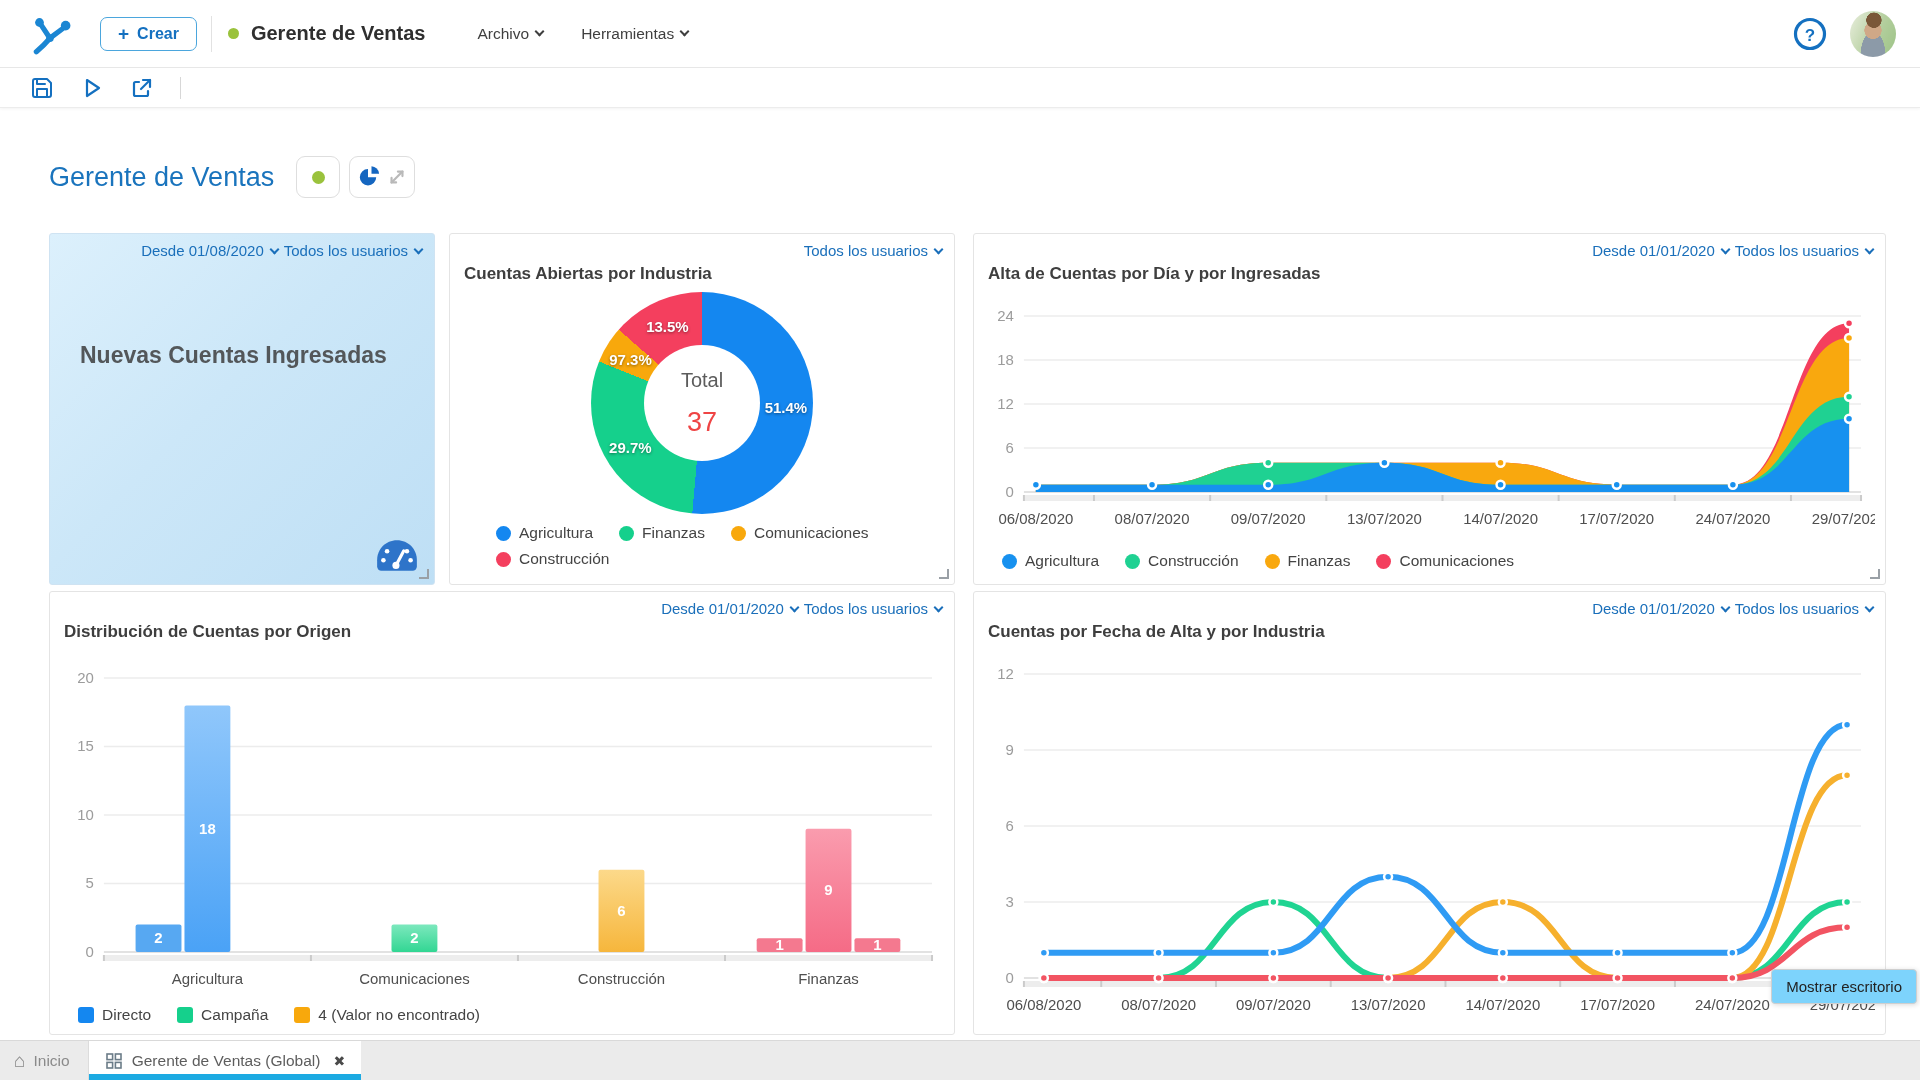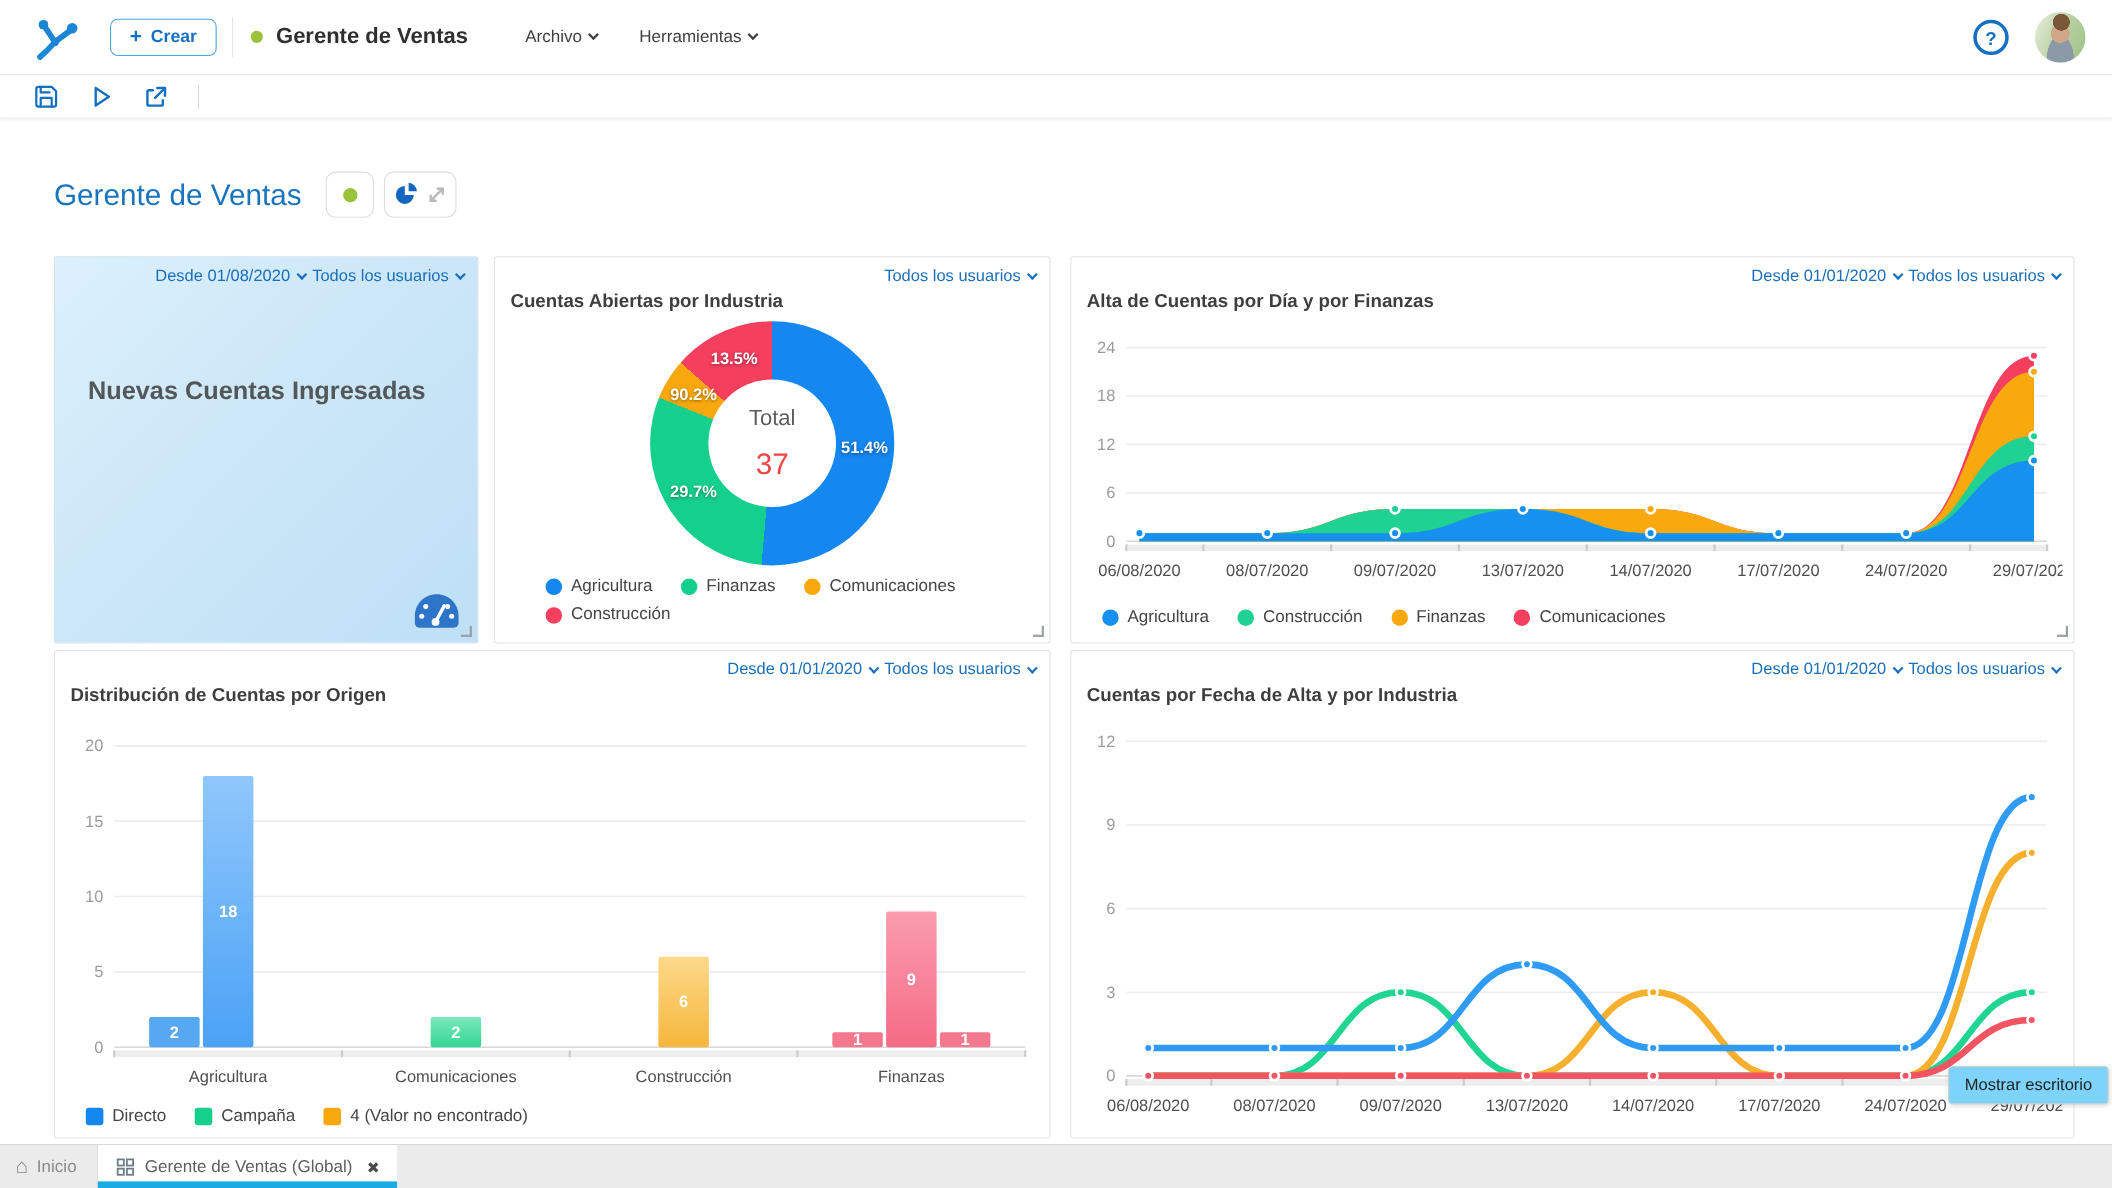--- a/index.html
+++ b/index.html
@@ -207,21 +207,21 @@
   </div>
   <h3 class="w-title">Cuentas Abiertas por Industria</h3>
   <div class="donut-wrap">
     <div class="donut-ring" style="background: conic-gradient(rgb(20, 135, 240) 0%, rgb(20, 135, 240) 51.4%, rgb(21, 208, 140) 51.4%, rgb(21, 208, 140) 81.1%, rgb(248, 168, 12) 81.1%, rgb(248, 168, 12) 86.5%, rgb(244, 63, 94) 86.5%, rgb(244, 63, 94) 100%);">
       <div class="donut-hole">
         <div class="lab">Total</div>
         <div class="val">37</div>
       </div>
     <span class="slice-label" style="left: 194.919px; top: 114.693px;">51.4%</span>
         <span class="slice-label" style="left: 39.3782px; top: 154.89px;">29.7%</span>
-        <span class="slice-label" style="left: 39.5165px; top: 66.8853px;">90.2%</span>
+        <span class="slice-label" style="left: 39.5165px; top: 66.8853px;">97.3%</span>
         <span class="slice-label" style="left: 76.4328px; top: 34.4421px;">13.5%</span>
       </div>
   </div>
   <div class="w-legend" style="left:46px; top:290px; width:430px;">
       <span class="lg">
         <span class="sw" style="background: rgb(20, 135, 240);"></span>
         <span>Agricultura</span>
       </span>
       <span class="lg">
         <span class="sw" style="background: rgb(21, 208, 140);"></span>
@@ -243,21 +243,21 @@
   <div class="w-filters">
     <span class="flink">
       <span>Desde 01/01/2020</span>
       <span class="chev"></span>
     </span>
     <span class="flink">
       <span>Todos los usuarios</span>
       <span class="chev"></span>
     </span>
   </div>
-  <h3 class="w-title">Alta de Cuentas por Día y por Finanzas</h3>
+  <h3 class="w-title">Alta de Cuentas por Día y por Ingresadas</h3>
   <div class="chart-host" style="left:10px; right:10px; top:56px; height:252px;" id="area-host">
       <svg viewBox="0 0 893 252" class="chart-svg" preserveAspectRatio="none">
         <text x="30" y="207" text-anchor="end" class="tick">0</text>
         <line x1="40" y1="158" x2="879" y2="158" stroke="#ececec" stroke-width="1.5"></line>
         <text x="30" y="163" text-anchor="end" class="tick">6</text>
         <line x1="40" y1="114" x2="879" y2="114" stroke="#ececec" stroke-width="1.5"></line>
         <text x="30" y="119" text-anchor="end" class="tick">12</text>
         <line x1="40" y1="70" x2="879" y2="70" stroke="#ececec" stroke-width="1.5"></line>
         <text x="30" y="75" text-anchor="end" class="tick">18</text>
         <line x1="40" y1="26" x2="879" y2="26" stroke="#ececec" stroke-width="1.5"></line>

